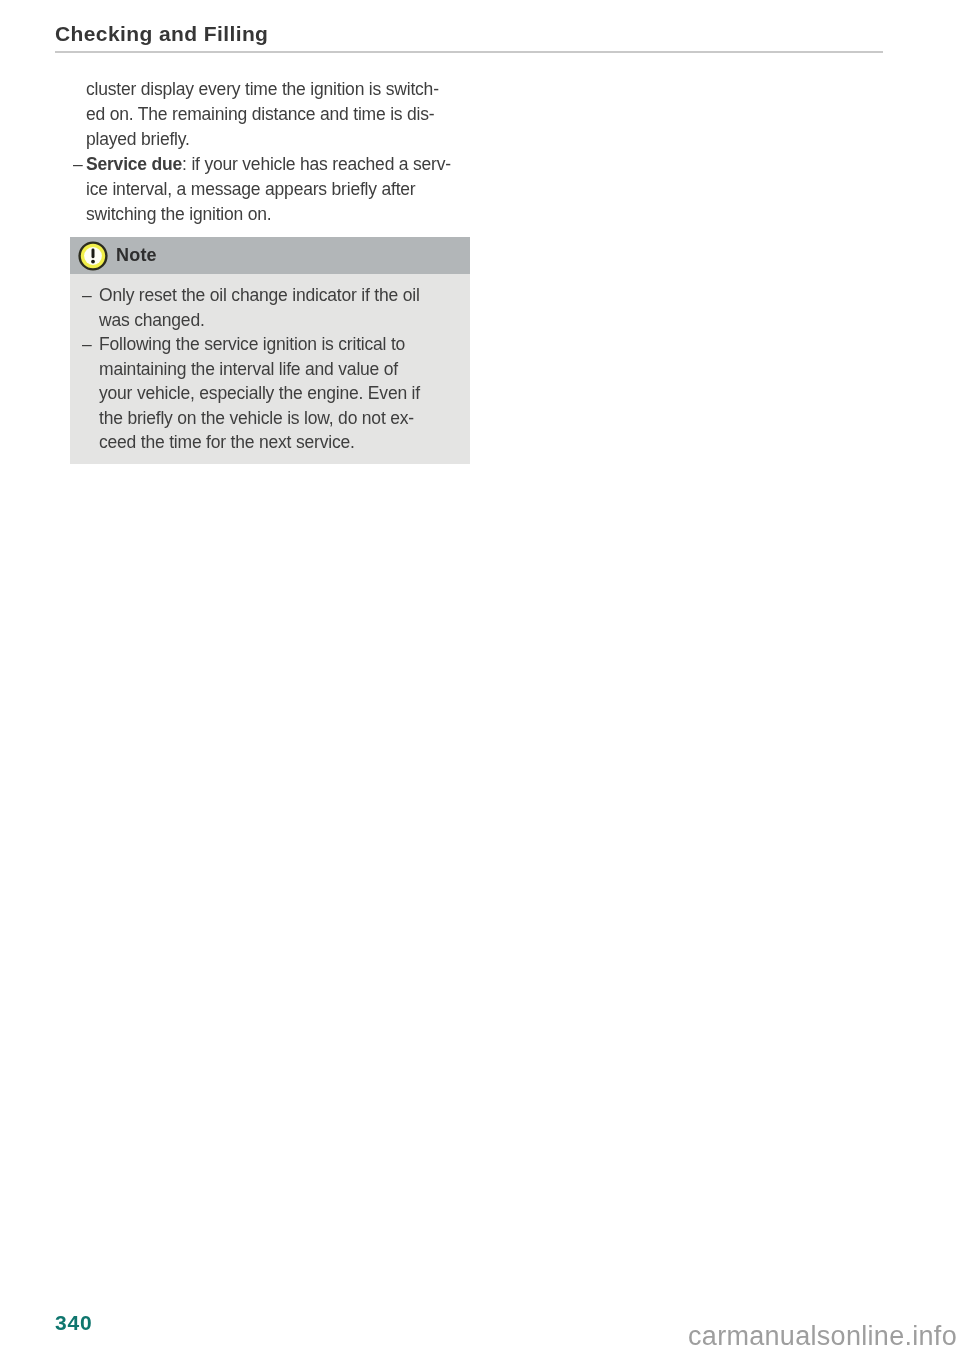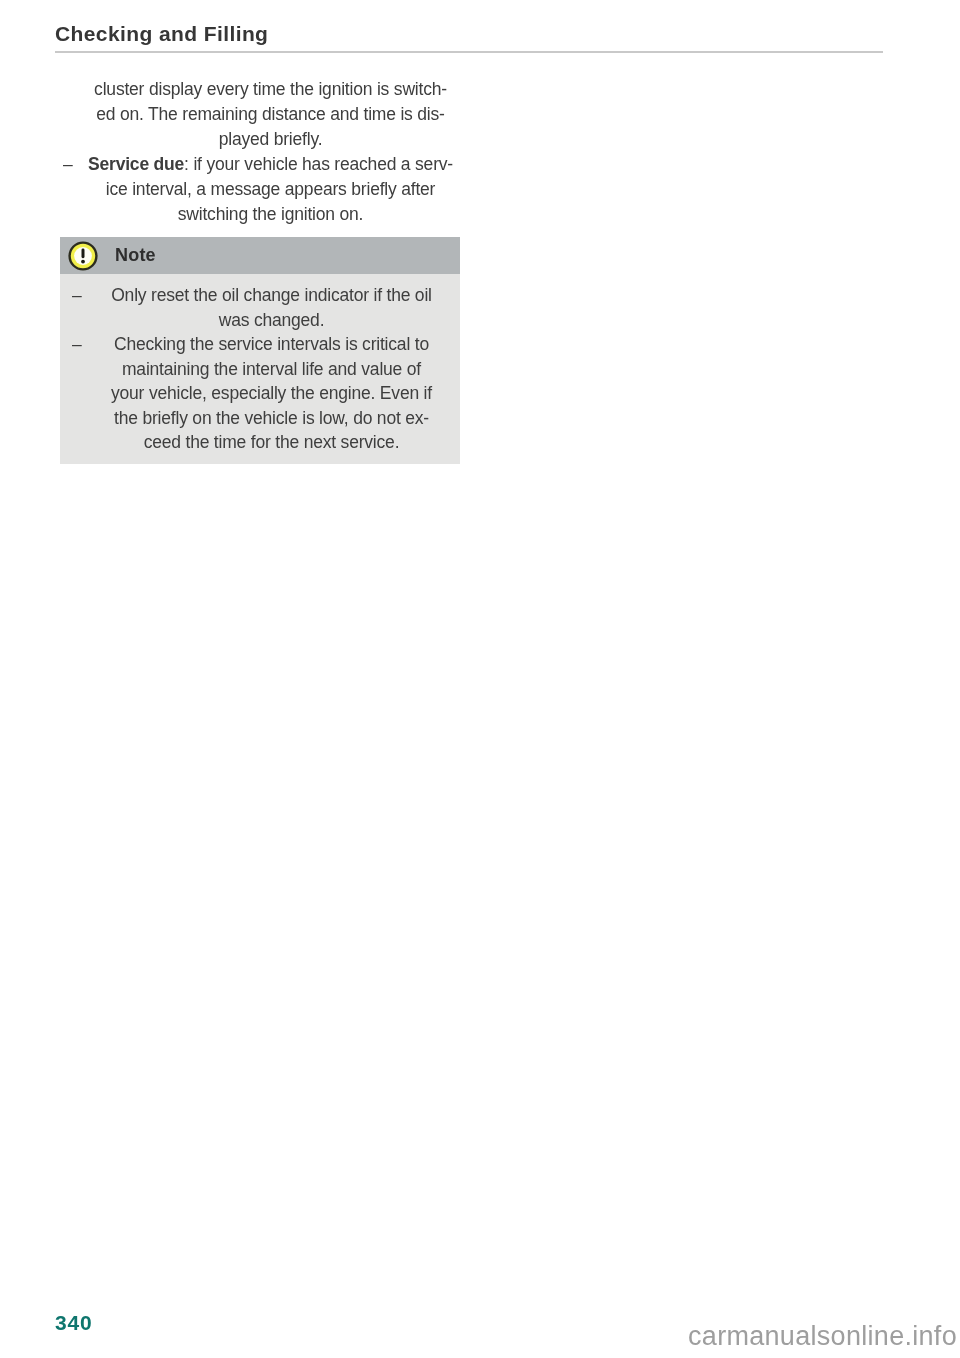--- a/index.html
+++ b/index.html
@@ -28,28 +28,27 @@
   .title-rule {
     position: absolute;
     left: 55px;
     top: 51px;
     width: 828px;
     height: 2px;
     background: #c9c9c9;
   }
   .content {
     position: absolute;
-    left: 63px;
+    left: 73px;
     top: 77px;
     width: 402px;
     font-size: 17.5px;
     line-height: 25px;
     letter-spacing: -0.2px;
     color: #3e3e3e;
-    text-align: center;
   }
   .line { white-space: nowrap; }
   .bold { font-weight: bold; }
   .para { padding-left: 13px; }
   .list-item {
     position: relative;
     padding-left: 13px;
   }
   .list-item > .dash {
     position: absolute;
@@ -67,21 +66,21 @@
     display: flex;
     align-items: center;
     padding-left: 8px;
     box-sizing: border-box;
   }
   .note-icon { display: block; flex: 0 0 auto; }
   .note-title {
     font-weight: bold;
     font-size: 18px;
     color: #2e2e2e;
-    margin-left: 17px;
+    margin-left: 8px;
     letter-spacing: 0.2px;
   }
   .note-body {
     background: #e4e4e3;
     padding: 9px 6px 9px 12px;
     font-size: 17.5px;
     line-height: 24.5px;
     letter-spacing: -0.2px;
     color: #3e3e3e;
     box-sizing: border-box;
@@ -147,21 +146,21 @@
         <span class="note-title">Note</span>
       </div>
       <div class="note-body">
         <div class="note-item">
           <span class="dash">–</span>
           <div class="line">Only reset the oil change indicator if the oil</div>
           <div class="line">was changed.</div>
         </div>
         <div class="note-item">
           <span class="dash">–</span>
-          <div class="line">Checking the service intervals is critical to</div>
+          <div class="line">Following the service ignition is critical to</div>
           <div class="line">maintaining the interval life and value of</div>
           <div class="line">your vehicle, especially the engine. Even if</div>
           <div class="line">the briefly on the vehicle is low, do not ex-</div>
           <div class="line">ceed the time for the next service.</div>
         </div>
       </div>
     </div>
 
   </div>
 

